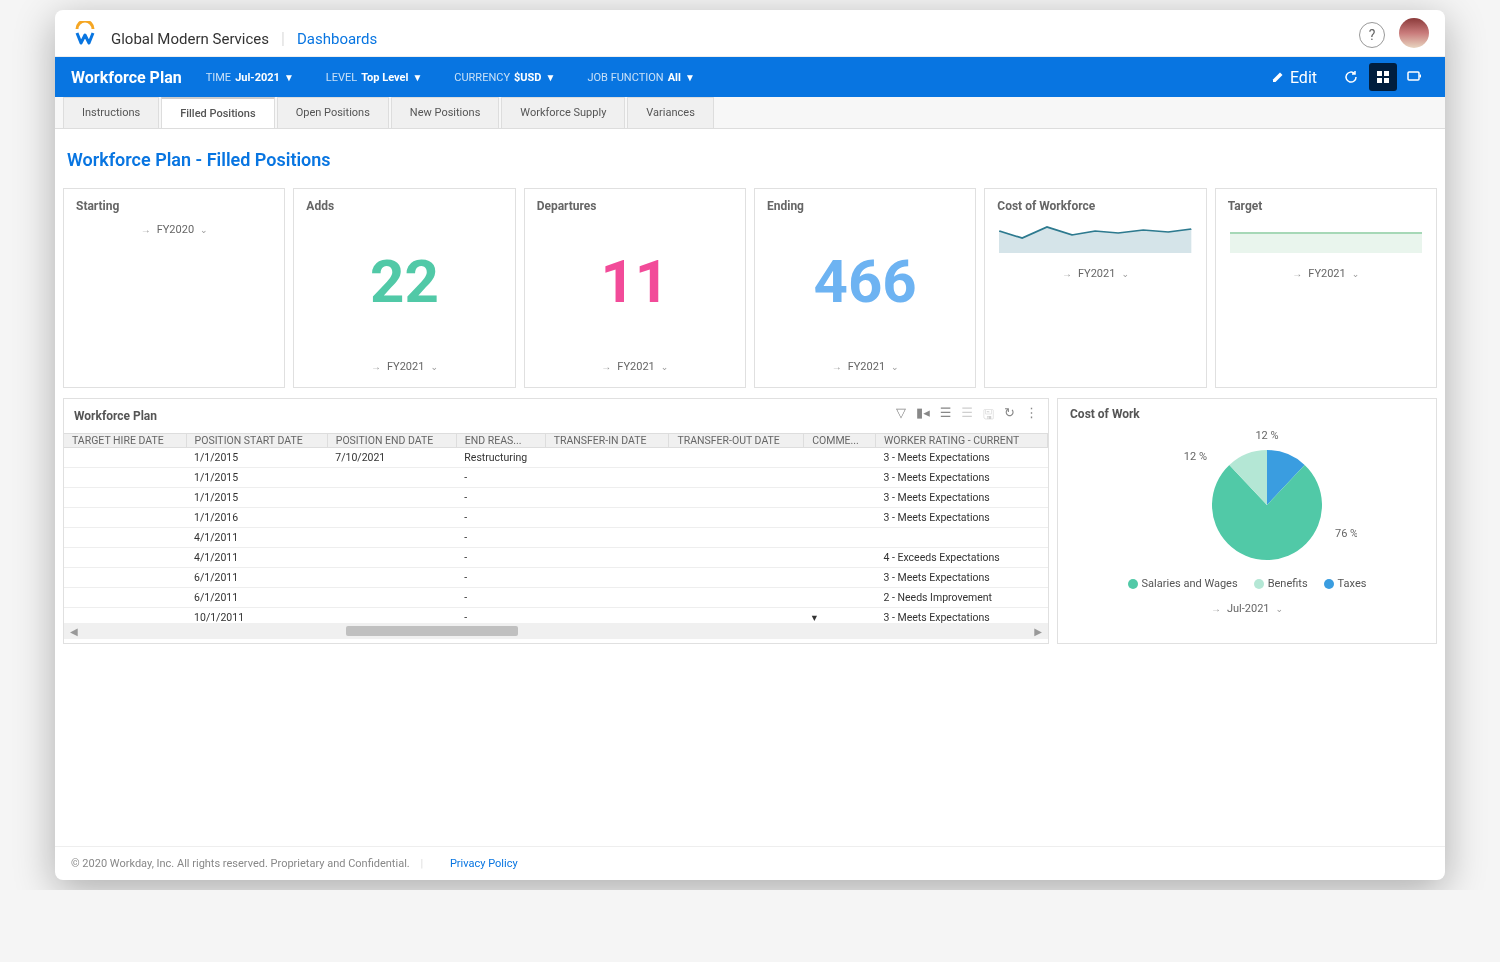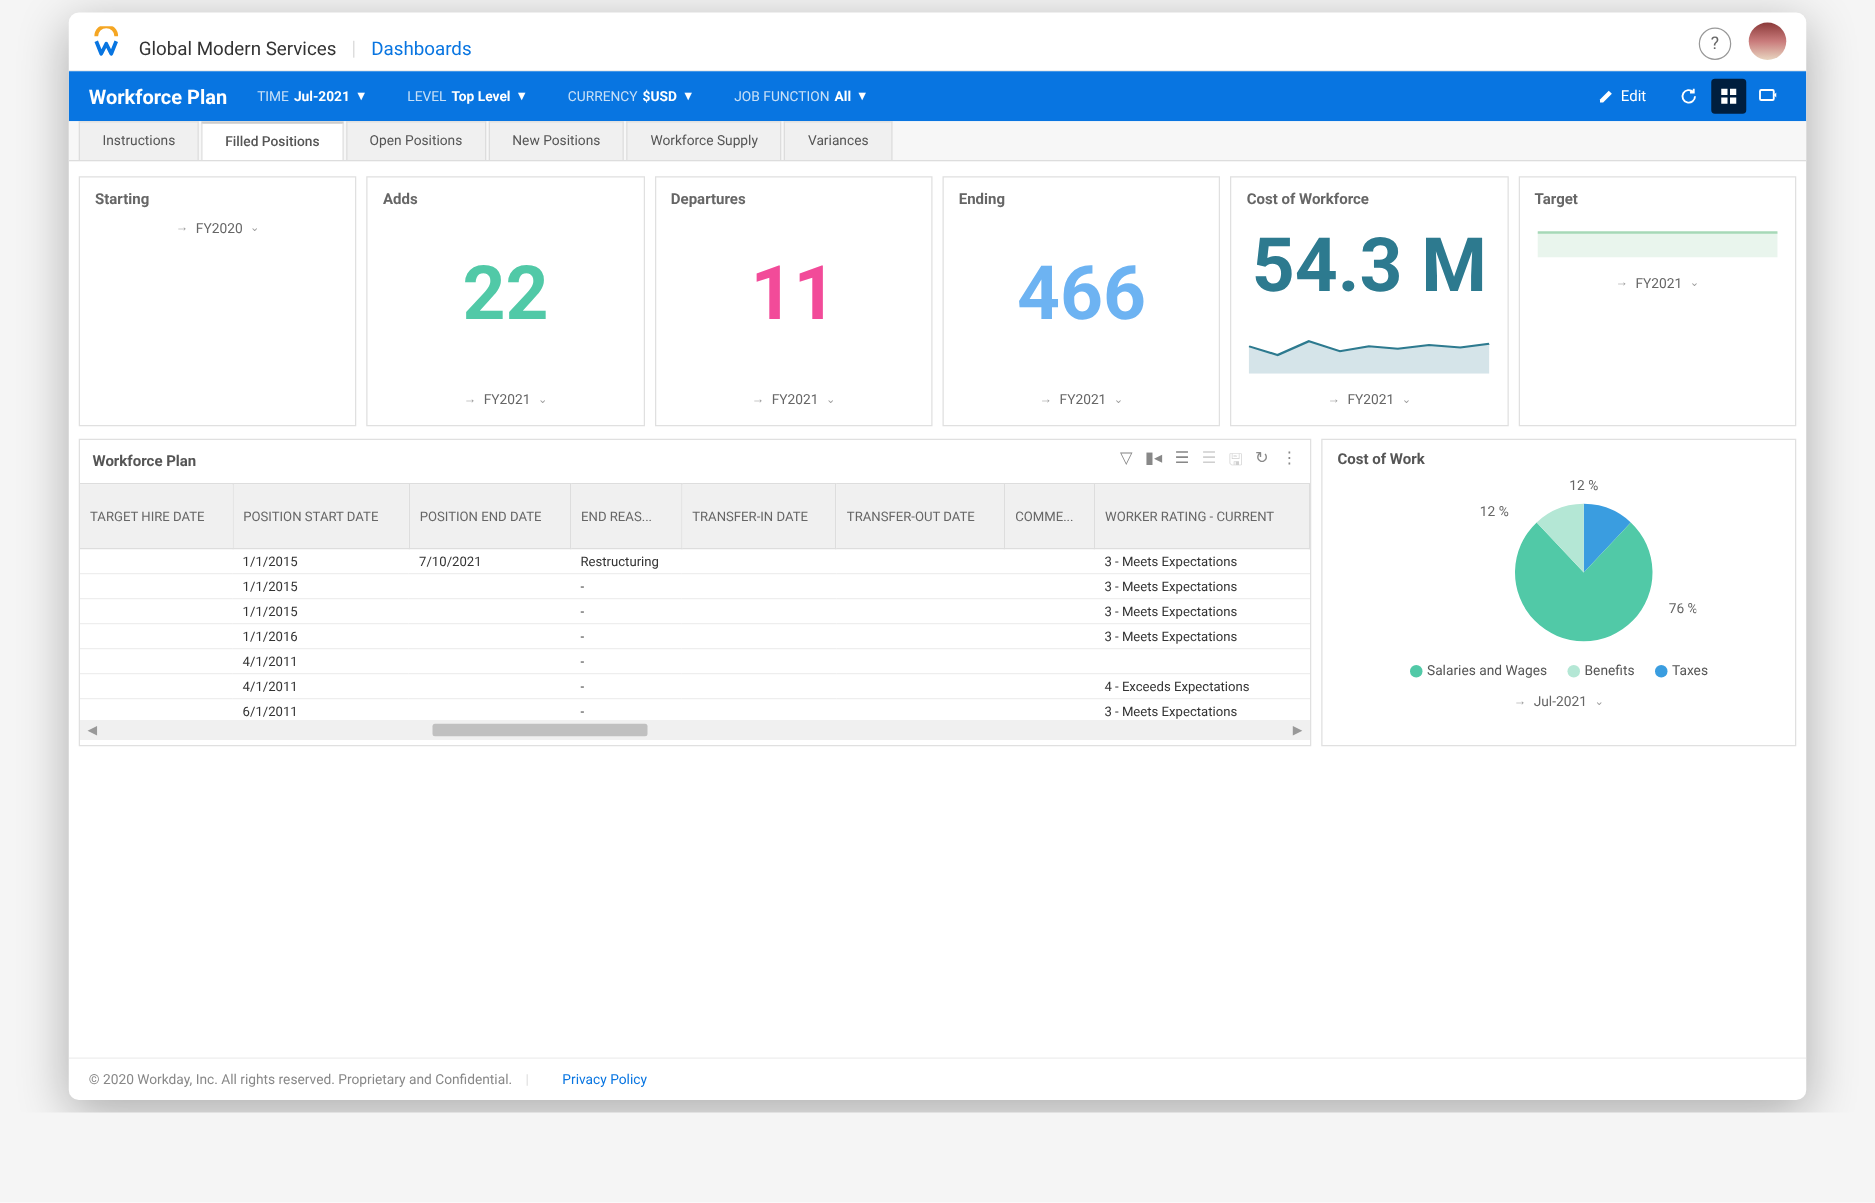--- a/index.html
+++ b/index.html
@@ -18,21 +18,21 @@
 .avatar { width:30px; height:30px; border-radius:50%; background:linear-gradient(180deg,#8b3a3a 0%,#c97b7b 50%,#e8d5c0 100%); cursor:pointer; }
 
 
 .blue-bar { background:#0875e1; color:#fff; display:flex; align-items:center; padding:6px 16px; font-size:12px; }
 .page-title { font-size:16px; font-weight:700; margin-right:24px; }
 .filter-group { display:flex; align-items:center; margin-right:32px; font-size:11px; cursor:pointer; }
 .filter-label { color:#c8e0f7; margin-right:4px; }
 .filter-value { color:#fff; font-weight:700; }
 .caret { margin-left:4px; color:#fff; font-size:10px; }
 .blue-spacer { flex:1; }
-.edit-btn { display:flex; align-items:center; margin-right:16px; cursor:pointer; font-size:12px; }
+.edit-btn { display:flex; align-items:center; margin-right:16px; cursor:pointer; font-size:16px; }
 .icon-btn { width:28px; height:28px; display:flex; align-items:center; justify-content:center; cursor:pointer; border-radius:3px; margin-left:4px; }
 .icon-btn.active { background:#001e3e; }
 
 
 .tabs { display:flex; border-bottom:1px solid #ddd; background:#f7f7f7; padding:0 8px; }
 .tab { padding:8px 18px; font-size:11px; color:#555; border:1px solid #ddd; border-bottom:none; background:#f0f0f0; margin-right:2px; cursor:pointer; }
 .tab.active { background:#fff; border-top:2px solid #ccc; font-weight:500; }
 
 
 .content { padding:12px 8px; flex:1; }
@@ -48,21 +48,21 @@
 
 
 .lower-row { display:flex; gap:8px; }
 .table-panel { flex:1; border:1px solid #e0e0e0; background:#fff; }
 .panel-head { display:flex; align-items:center; padding:6px 10px; }
 .panel-title { font-size:12px; font-weight:700; color:#555; }
 .panel-tools { display:flex; gap:10px; color:#888; font-size:13px; }
 .panel-tools span { cursor:pointer; }
 .table-wrap { overflow:auto; max-height:190px; position:relative; }
 table { width:100%; border-collapse:collapse; font-size:10.5px; color:#333; }
-th { background:#f0f0f0; text-align:left; padding:19px 8px; font-weight:400; color:#666; border:1px solid #ddd; border-left:none; white-space:nowrap; position:sticky; top:0; }
+th { background:#f0f0f0; text-align:left; padding:0 8px; font-weight:400; color:#666; border:1px solid #ddd; border-left:none; white-space:nowrap; position:sticky; top:0; }
 td { padding:3px 8px; border-bottom:1px solid #eee; white-space:nowrap; }
 .hscroll { height:16px; background:#f0f0f0; display:flex; align-items:center; padding:0 6px; }
 .hscroll-track { flex:1; height:10px; position:relative; }
 .hscroll-thumb { position:absolute; left:28%; width:18%; height:10px; background:#c0c0c0; border-radius:2px; }
 .hscroll .arrow { color:#999; font-size:10px; cursor:pointer; }
 
 .pie-panel { width:380px; border:1px solid #e0e0e0; background:#fff; padding:8px 12px 14px; }
 .pie-wrap { display:flex; flex-direction:column; align-items:center; }
 .legend { display:flex; gap:16px; font-size:11px; color:#555; margin-top:2px;}
 .legend span.sw { display:inline-block; width:10px; height:10px; border-radius:50%; margin-right:4px; vertical-align:middle; }
@@ -143,20 +143,21 @@
   <div class="tabs" id="tabs-host">
       <div class="tab">Instructions</div>
       <div class="tab active">Filled Positions</div>
       <div class="tab">Open Positions</div>
       <div class="tab">New Positions</div>
       <div class="tab">Workforce Supply</div>
       <div class="tab">Variances</div>
     </div>
 
   <div class="content">
+    <div class="section-title">Workforce Plan - Filled Positions</div>
     <div class="kpi-row" id="kpi-host">
         <div class="kpi-card">
           <div class="kpi-label">Starting</div>
           <div class="kpi-footer">
             <span class="arrow-right">→</span>
             <span>FY2020</span>
             <span class="chev-down">⌄</span>
           </div>
         </div>
         <div class="kpi-card">
@@ -181,21 +182,20 @@
           <div class="kpi-label">Ending</div>
           <div class="kpi-value c-blue">466</div>
           <div class="kpi-footer">
             <span class="arrow-right">→</span>
             <span>FY2021</span>
             <span class="chev-down">⌄</span>
           </div>
         </div>
         <div class="kpi-card">
           <div class="kpi-label">Cost of Workforce</div>
-          <div class="kpi-value c-teal">54.3 M</div>
           <div class="kpi-spark"><svg width="100%" height="40" preserveAspectRatio="none" viewBox="0 0 100 40">
               <path d="M0 18 L12 25 L25 14 L38 22 L50 18 L62 20 L75 17 L88 19 L100 16 L100 40 L0 40 Z" fill="#2d7a8f" fill-opacity="0.2"></path>
               <path d="M0 18 L12 25 L25 14 L38 22 L50 18 L62 20 L75 17 L88 19 L100 16" stroke="#2d7a8f" stroke-width="1.5" fill="none"></path>
             </svg></div>
           <div class="kpi-footer">
             <span class="arrow-right">→</span>
             <span>FY2021</span>
             <span class="chev-down">⌄</span>
           </div>
         </div>

